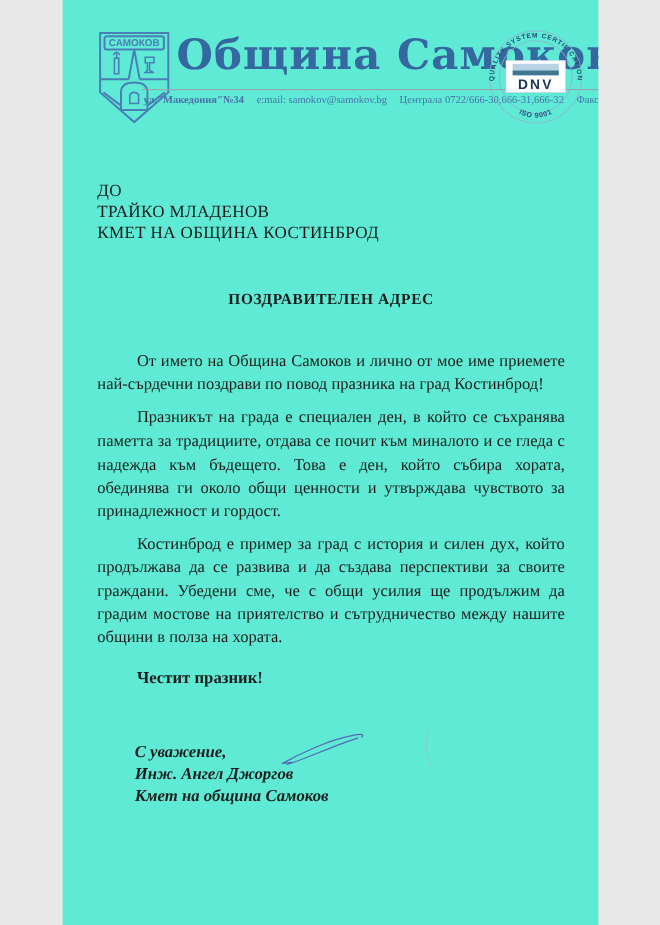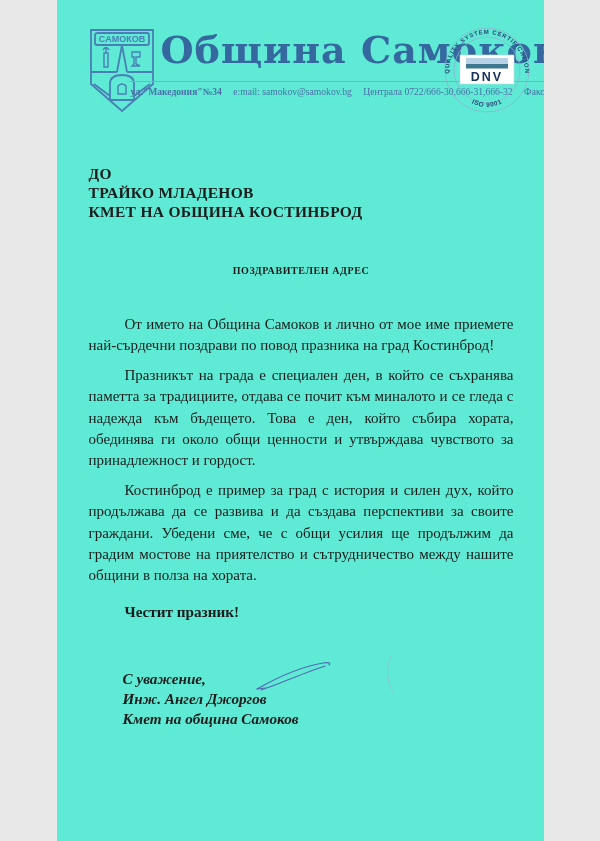--- a/index.html
+++ b/index.html
@@ -34,27 +34,27 @@
     font-size:9.6px;color:#4a71a8;white-space:nowrap;
     font-family:"Liberation Serif", serif;
   }
   .contact-line .seg{margin-right:9px;}
   .contact-line .street{font-weight:bold;}
   .badge{position:absolute;right:12px;top:24px;}
   
   .content{padding:0 30px 0 32px;}
   .recipient{
     margin-top:36px;
-    font-weight:bold;font-size:15.5px;line-height:19px;
+    font-weight:normal;font-size:15.5px;line-height:19px;
     letter-spacing:.3px;
   }
   .doc-title{
     margin-top:44px;
     text-align:center;
-    font-weight:bold;font-size:10px;letter-spacing:.6px;font-family:Liberation Serif, serif;
+    font-weight:bold;font-size:14px;letter-spacing:.6px;font-family:Liberation Serif, serif;
   }
   .salutation{
     margin-top:36px;margin-left:36px;
     font-weight:bold;font-style:italic;
     font-size:15.2px;line-height:21px;
   }
   .body-text{margin-top:38px;}
   .body-text p{
     margin:0 0 8px 0;
     font-size:15px;line-height:21.4px;

